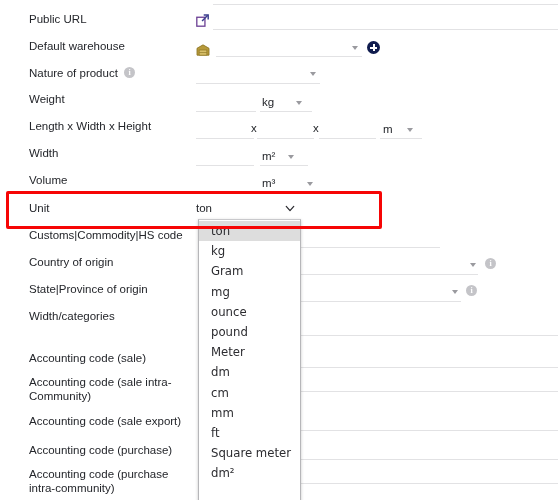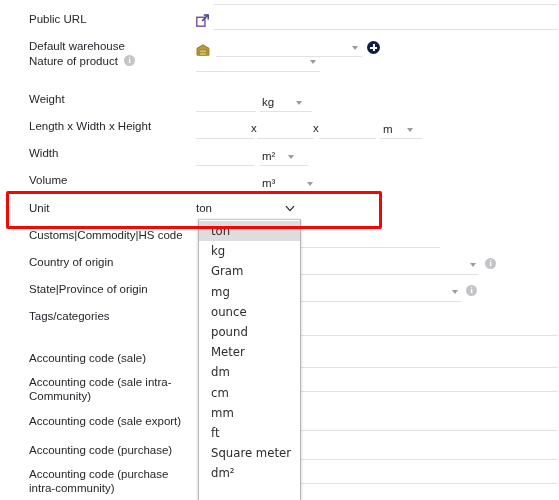--- a/index.html
+++ b/index.html
@@ -180,21 +180,21 @@
         <path d="M1 5 L8 1 L15 5 L15 13 L1 13 Z" fill="#b79a3a" stroke="#8e7524" stroke-width="1"></path>
         <rect x="3.5" y="7" width="9" height="6" fill="#d8c06a" stroke="#8e7524" stroke-width=".8"></rect>
         <path d="M3.5 10 H12.5" stroke="#8e7524" stroke-width=".8"></path>
       </svg>
     </span>
     <input class="uline" style="left: 216px; top: 1px; width: 146px;" value="">
     <span class="caret" style="left:352px; top:7px;"></span>
     <span class="icon-plus" style="left:367px; top:2px;"></span>
   </div>
 
-  <div class="row" style="top:54px;">
+  <div class="row" style="top:66px;">
     <div class="label">Nature of product</div>
     <span class="icon-info" style="left:124px; top:1px;">i</span>
     <input class="uline" style="left: 196px; top: 1px; width: 124px;" value="">
     <span class="caret" style="left:310px; top:6px;"></span>
   </div>
 
   <div class="row" style="top:92px;">
     <div class="label">Weight</div>
     <input class="uline" style="left: 196px; top: 3px; width: 60px;" value="">
     <span class="unitword" style="left:262px; top:3px;">kg</span>
@@ -258,21 +258,21 @@
   </div>
 
   <div class="row" style="top:282px;">
     <div class="label">State|Province of origin</div>
     <input class="uline" style="left: 300px; top: 3px; width: 161px;" value="">
     <span class="caret" style="left:452px; top:8px;"></span>
     <span class="icon-info" style="left:466px; top:3px;">i</span>
   </div>
 
   <div class="row" style="top:309px;">
-    <div class="label">Tags/categories</div>
+    <div class="label">Width/categories</div>
     <input class="uline" style="left: 300px; top: 10px; width: 258px;" value="">
   </div>
 
   <div class="row" style="top:351px;">
     <div class="label">Accounting code (sale)</div>
     <input class="uline" style="left: 300px; top: 0px; width: 258px;" value="">
   </div>
 
   <div class="row" style="top:375px; height:30px;">
     <div class="label wrap">Accounting code (sale intra-Community)</div>

